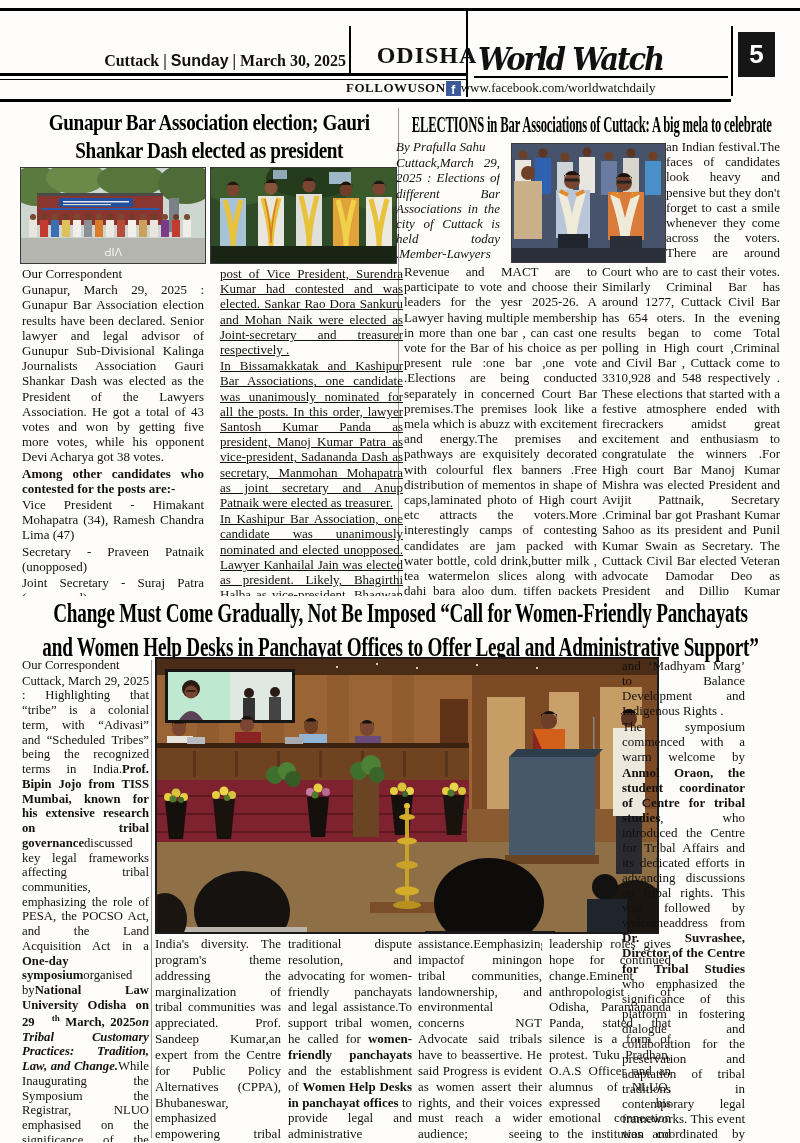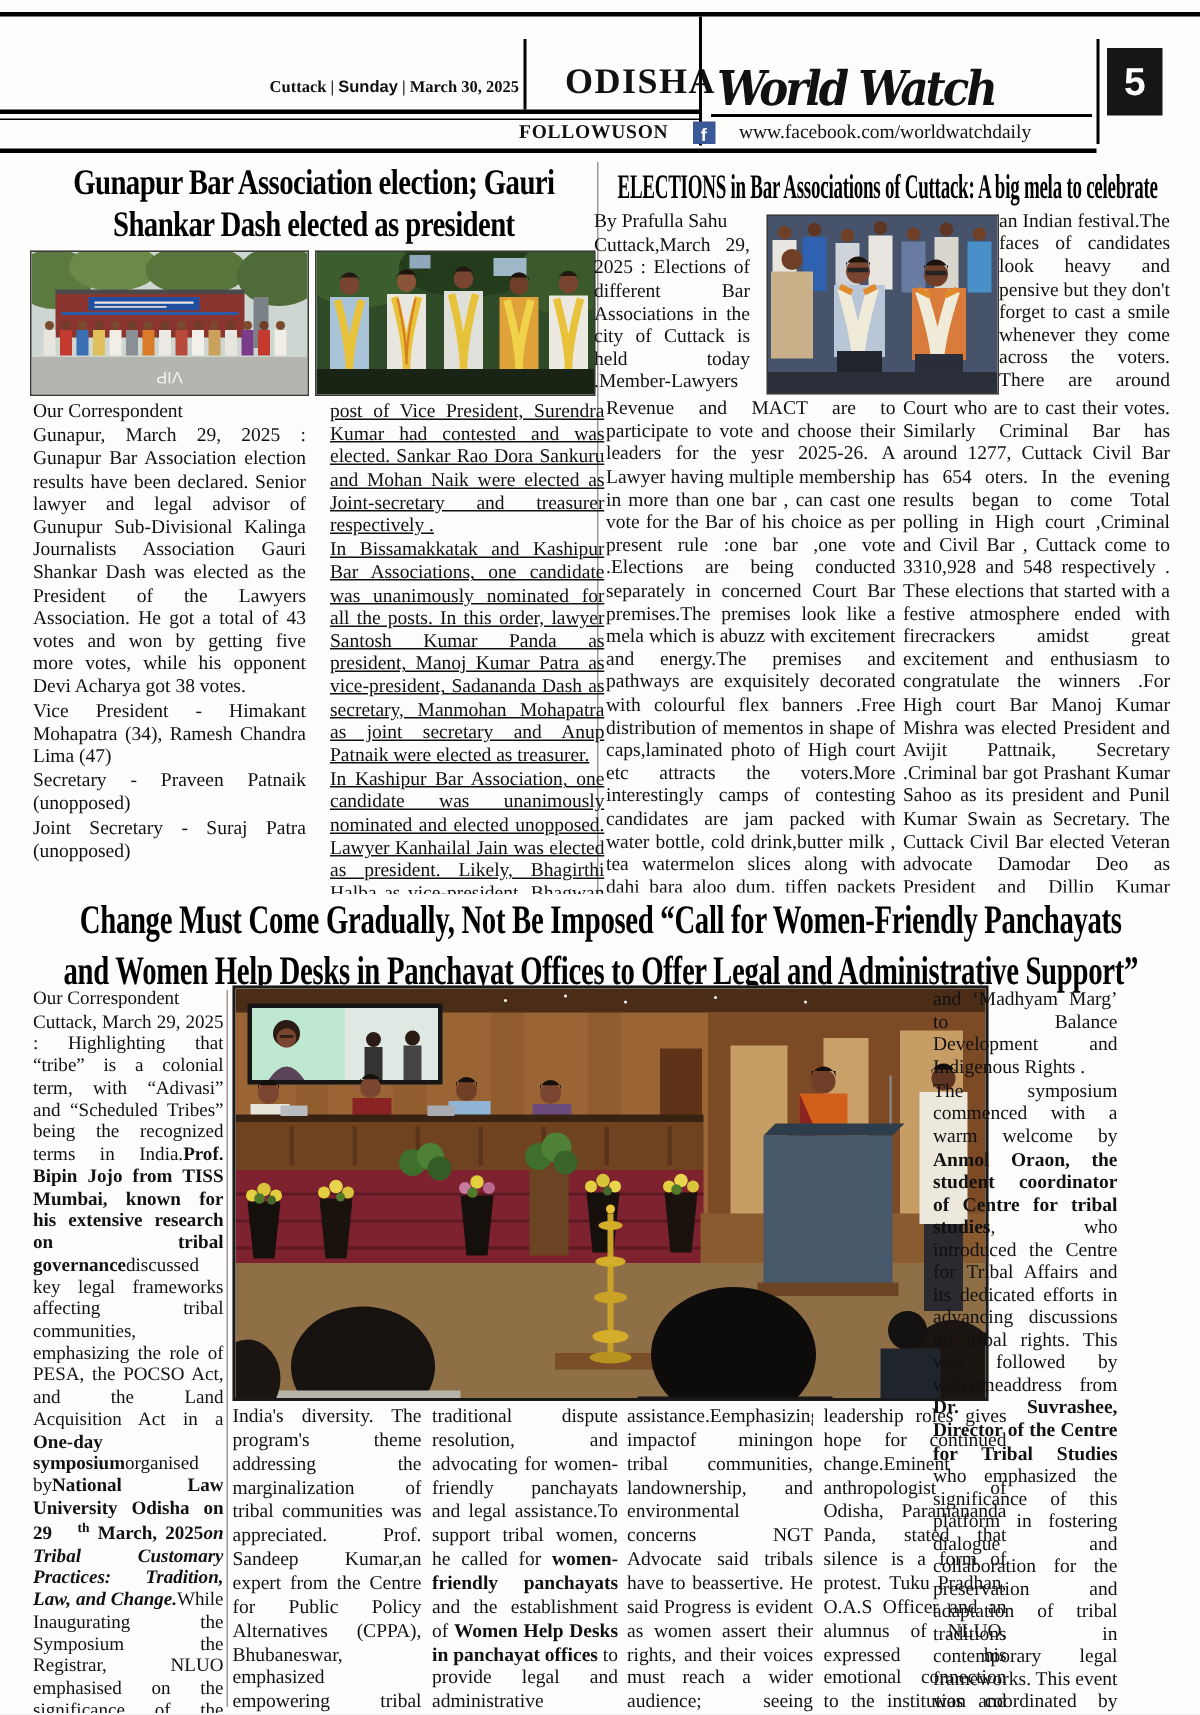--- a/index.html
+++ b/index.html
@@ -2,28 +2,28 @@
 <html><head>
 <meta charset="utf-8">
 <style>
   html,body{margin:0;padding:0;background:#e8e8e8;}
   .page{position:relative;width:800px;height:1143px;background:#fffdfb;margin:0 auto;
         font-family:"Liberation Serif",serif;color:#111;overflow:hidden;}
   .abs{position:absolute;}
   .rule{position:absolute;background:#000;}
   .vrule{position:absolute;background:#000;width:2px;}
   .soft{background:#999;width:1px;}
-  .date{font-weight:bold;font-size:11px;white-space:nowrap;}
+  .date{font-weight:bold;font-size:16px;white-space:nowrap;}
   .date .sans{font-family:"Liberation Sans",sans-serif;}
   .masthead-section{font-weight:bold;font-size:24px;letter-spacing:1px;text-align:center;}
   .logo{font-family:"DejaVu Serif",serif;font-style:italic;font-weight:bold;font-size:29px;
         letter-spacing:-2px;white-space:nowrap;transform:scaleY(1.1);transform-origin:left top;}
   .pagebox{background:#161616;color:#fff;font-family:"Liberation Sans",sans-serif;
            font-weight:bold;font-size:26px;display:flex;align-items:center;justify-content:center;}
-  .follow{display:flex;align-items:center;gap:16px;font-size:13px;}
+  .follow{display:flex;align-items:center;gap:0;font-size:13px;}
   .follow .lbl{font-weight:bold;letter-spacing:.5px;}
   .fb{width:15px;height:15px;background:#3b5998;color:#fff;font-family:"Liberation Sans",sans-serif;
       font-weight:bold;font-size:12px;display:flex;align-items:flex-end;justify-content:center;line-height:1;}
   .hl{position:absolute;font-weight:bold;text-align:center;color:#000;}
   .hl1{font-size:24px;line-height:1.18;letter-spacing:-.5px;transform:scaleX(.8);transform-origin:left top;}
   .hl2{font-size:23px;white-space:nowrap;letter-spacing:-.3px;transform:scaleX(.55);transform-origin:left top;}
   .hl3{font-size:27px;line-height:1.25;letter-spacing:-.3px;transform:scaleX(.71);transform-origin:left top;}
   .hl .nw{white-space:nowrap;display:block;}
   .col{position:absolute;text-align:justify;font-size:13px;line-height:1.17;overflow:hidden;}
   .col p{margin:0 0 1px 0;}
@@ -195,34 +195,35 @@
             <path d="M5,18 q8,30 8,48 M21,18 q-8,30 -8,48" stroke="#e8c23a" stroke-width="5" fill="none"></path>
           </g>
       </g>
       <rect x="0" y="78" width="185" height="17" fill="#1a2414"></rect>
     </svg>
   </div>
 
   <div class="col" style="left:22px;top:266px;width:182px;height:330px;">
     <p class="byline">Our Correspondent</p>
     <p>Gunapur, March 29, 2025 : Gunapur Bar Association election results have been declared. Senior lawyer and legal advisor of Gunupur Sub-Divisional Kalinga Journalists Association  Gauri Shankar Dash was elected as the President of the Lawyers Association. He got a total of 43 votes and  won by getting five more votes, while his opponent Devi Acharya got 38 votes.</p>
+    <p class="bold">Among other candidates who contested for the posts are:-</p>
     <p>Vice President - Himakant Mohapatra (34), Ramesh Chandra Lima (47)</p>
     <p>Secretary - Praveen Patnaik (unopposed)</p>
     <p>Joint Secretary  - Suraj Patra (unopposed)</p>
 
   </div>
   <div class="col" style="left:220px;top:266px;width:183px;height:330px;text-decoration:underline;">
     <p>post of Vice President,  Surendra Kumar had contested and was elected. Sankar Rao Dora Sankuru and Mohan Naik were elected as  Joint-secretary and treasurer respectively .</p>
     <p>In Bissamakkatak and Kashipur Bar Associations, one candidate was unanimously nominated for all the posts. In this order, lawyer Santosh Kumar Panda as president, Manoj Kumar Patra as vice-president, Sadananda Dash as secretary, Manmohan Mohapatra  as joint secretary and Anup Patnaik  were elected as treasurer.</p>
     <p>In Kashipur Bar Association, one candidate was unanimously nominated and elected unopposed. Lawyer Kanhailal Jain was elected as president. Likely, Bhagirthi Halba as vice-president, Bhagwan Patra as secretary, Rajesh Kumar Vaidya  as joint secretary and Prashant Kumar Pujari were elected as treasure.</p>
   </div>
 
   <div class="hl hl2" style="left:402px;top:112px;width:690px;">ELECTIONS in Bar Associations of Cuttack: A big mela to celebrate</div>
 
-  <div class="col" style="left:396px;top:139px;width:104px;height:124px;">
+  <div class="col" style="left:396px;top:139px;width:104px;height:124px;font-style:italic;">
     <p>By Prafulla Sahu</p>
     <p>Cuttack,March 29, 2025 : Elections of different Bar Associations in the city of Cuttack is held today .Member-Lawyers of .Bars of High court,  Civil,Criminal court,CAT, Board of</p>
   </div>
 
   <div class="ph" style="left:511px;top:143px;width:153px;height:118px;">
     <svg viewBox="0 0 153 118" preserveAspectRatio="none">
       <rect width="153" height="118" fill="#46536a"></rect>
       <g>
         <g transform="translate(2,6)">
             <circle cx="9" cy="5" r="4.5" fill="#6f4026"></circle>

